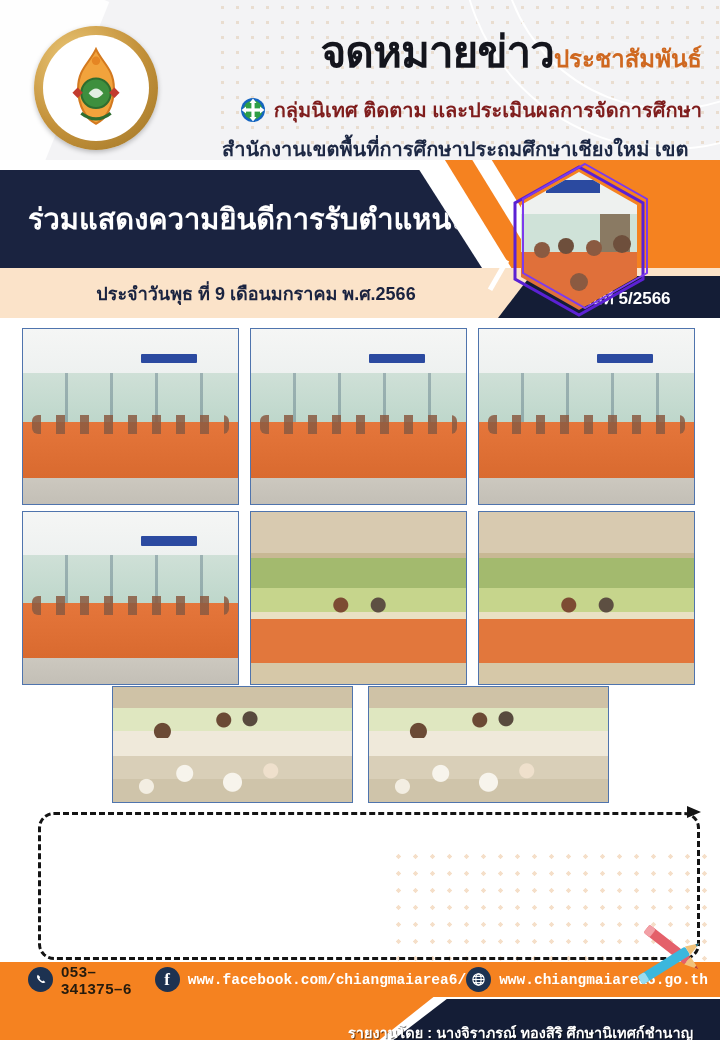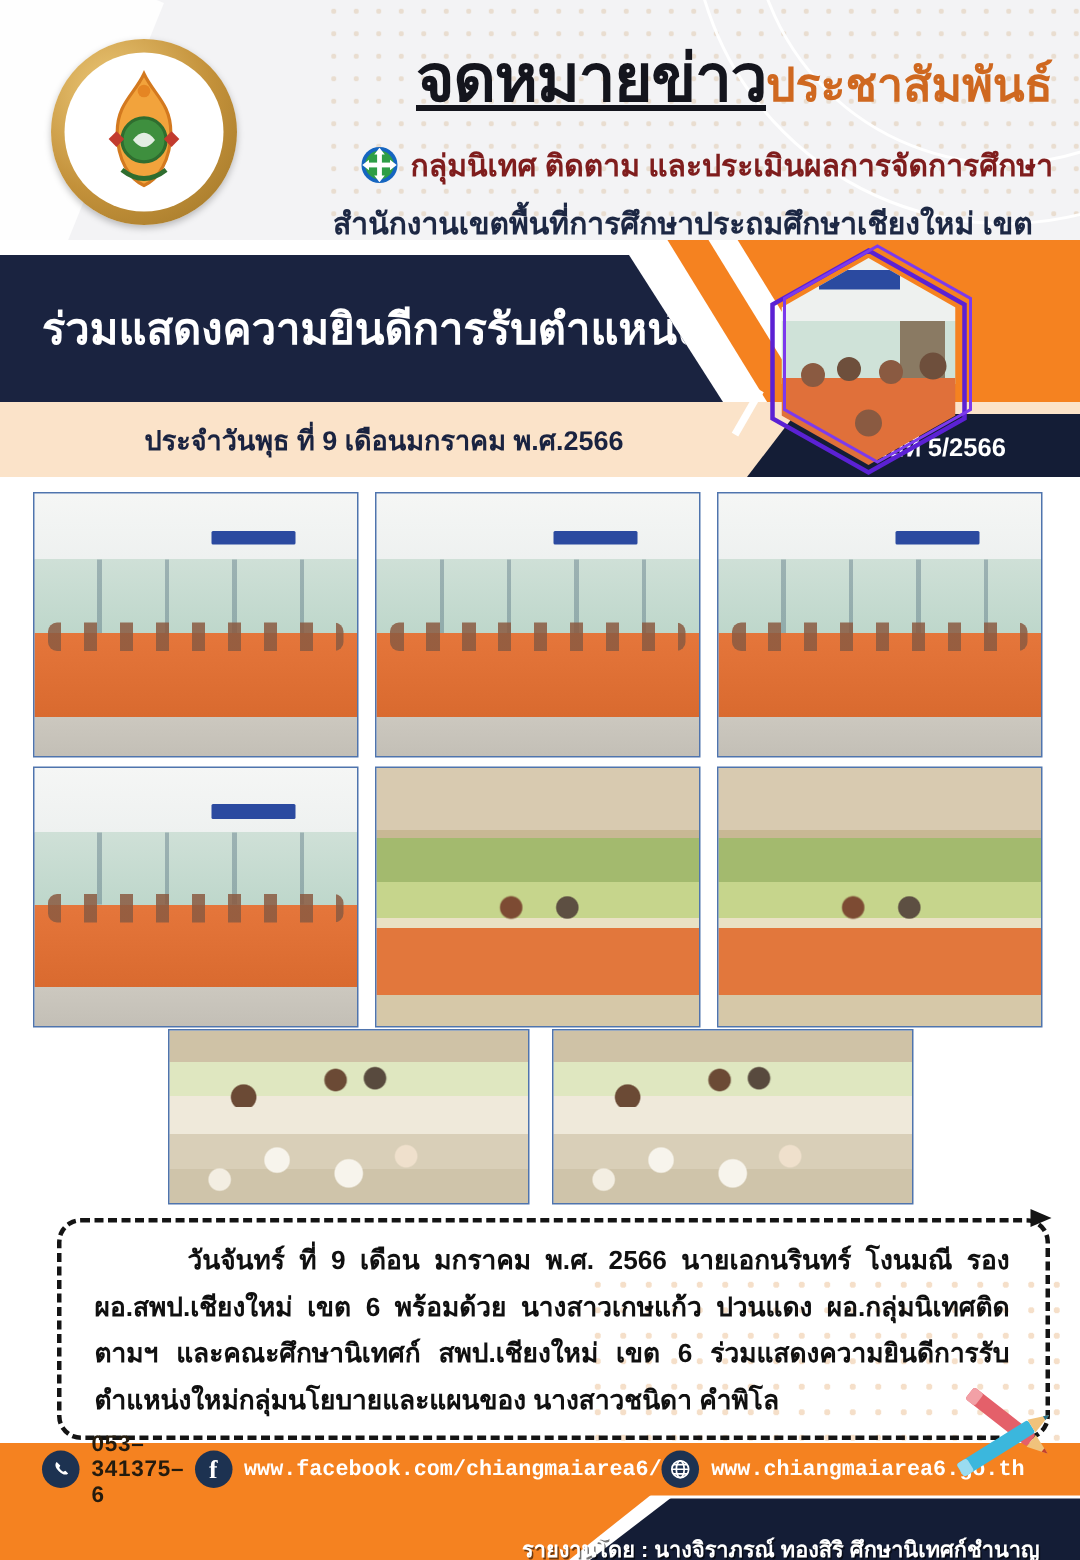--- a/index.html
+++ b/index.html
@@ -21,22 +21,22 @@
   .c2 { width:420px; height:420px; right:-160px; top:-270px; }
   .logo { position:absolute; left:34px; top:26px; width:124px; height:124px; border-radius:50%;
     background:radial-gradient(circle at 32% 28%, #ecc878, #c3913a 55%, #9d7426 100%);
     display:flex; align-items:center; justify-content:center;
     box-shadow:0 2px 5px rgba(0,0,0,.25); }
   .logo-inner { width:106px; height:106px; border-radius:50%; background:#fff;
     display:flex; align-items:center; justify-content:center; }
   .head-text { position:absolute; right:18px; top:16px; width:480px;
     display:flex; flex-direction:column; align-items:flex-end; }
   .title-row { display:flex; align-items:baseline; }
-  .title-main { font-size:44px; font-weight:bold; color:#14151d; letter-spacing:-1px;text-decoration:underline; }
-  .title-accent { font-size:31px; font-weight:bold; color:#cf6820; }
+  .title-main { font-size:44px; font-weight:bold; color:#14151d; letter-spacing:-1px; }
+  .title-accent { font-size:24px; font-weight:bold; color:#cf6820; }
   .subtitle-row { display:flex; align-items:center; gap:8px; margin-top:8px; }
   .subtitle-text { font-size:20px; font-weight:bold; color:#7f1d1d; }
   .office-row { margin-top:7px; font-size:20px; font-weight:bold; color:#1d2844; }
   
   .bannerzone { position:absolute; top:160px; left:0; width:720px; height:158px; background:#fff; }
   .orange-block { position:absolute; top:0; left:0; width:720px; height:117px; background:#f58220;
     clip-path:polygon(61.8% 0, 100% 0, 100% 100%, 71.8% 100%); }
   .orange-stripe { position:absolute; top:0; left:0; width:720px; height:117px; background:#ffffff;
     clip-path:polygon(65.6% 0, 68.3% 0, 78.3% 100%, 75.6% 100%); }
   .navy-banner { position:absolute; top:10px; left:0; width:482px; height:98px; background:#1a2340;
@@ -92,21 +92,21 @@
   .textbox { position:absolute; top:812px; left:38px; width:662px; height:148px;
     border:3px dashed #141414; border-radius:16px; padding:10px 24px 8px 22px; }
   .box-arrow { position:absolute; top:-9px; right:-4px; width:0; height:0;
     border-left:14px solid #141414; border-top:6px solid transparent; border-bottom:6px solid transparent; }
   .paragraph { font-size:17.5px; line-height:1.78; color:#101010; font-weight:bold;
     text-indent:62px; text-align:justify; }
   .pencils { position:absolute; top:916px; right:6px; width:86px; height:76px; z-index:4; }
   
   .f-orange { position:absolute; top:962px; left:0; width:720px; height:35px; background:#f58220;
     display:flex; align-items:center; justify-content:space-between;
-    padding:0 37px 0 28px; z-index:3; }
+    padding:0 12px 0 28px; z-index:3; }
   .f-item { display:flex; align-items:center; gap:8px; }
   .f-circle { width:25px; height:25px; border-radius:50%; background:#1d3251;
     display:flex; align-items:center; justify-content:center; flex:0 0 auto; }
   .f-phone-num { font-size:15px; font-weight:bold; color:#241b0e; letter-spacing:.5px; }
   .f-url { font-size:14.5px; font-weight:bold; color:#ffffff;font-family:Liberation Mono, monospace; }
   .fb-f { color:#fff; font-family:"Liberation Serif", serif; font-weight:bold; font-size:17px; line-height:1; }
   .f-navy { position:absolute; top:999px; left:0; width:720px; height:41px; background:#141d36; }
   .f-wedge-stripe { position:absolute; top:995px; left:0; width:452px; height:45px; background:#ffffff;
     clip-path:polygon(0 0, 100% 0, 87% 100%, 0 100%); }
   .f-wedge { position:absolute; top:995px; left:0; width:436px; height:45px; background:#f58220;
@@ -232,21 +232,20 @@
       </div>
     <div class="photo s-lunch">
         <i class="heads"></i>
         <i class="items"></i>
       </div>
   </div>
 
   <div class="lower-dots"></div>
   <div class="textbox">
     <div class="box-arrow"></div>
-    <p class="paragraph">วันจันทร์ ที่ 9 เดือน มกราคม พ.ศ. 2566  นายเอกนรินทร์ โงนมณี  รองผอ.สพป.เชียงใหม่ เขต 6 พร้อมด้วย นางสาวเกษแก้ว  ปวนแดง ผอ.กลุ่มนิเทศติดตามฯ และคณะศึกษานิเทศก์ สพป.เชียงใหม่ เขต 6  ร่วมแสดงความยินดีการรับตำแหน่งใหม่กลุ่มนโยบายและแผนของ นางสาวชนิดา  คำพิโล</p>
   </div>
   <svg class="pencils" viewBox="0 0 86 76">
     <g transform="rotate(38 43 38)">
       <rect x="8" y="28" width="52" height="10" rx="2" fill="#e4606a"></rect>
       <rect x="8" y="28" width="8" height="10" rx="2" fill="#f2a0a6"></rect>
       <polygon points="60,28 74,33 60,38" fill="#f0c27b"></polygon>
       <polygon points="70,31.5 74,33 70,34.5" fill="#c2402f"></polygon>
     </g>
     <g transform="rotate(-32 43 44)">
       <rect x="6" y="40" width="56" height="10" rx="2" fill="#3bb7dd"></rect>

